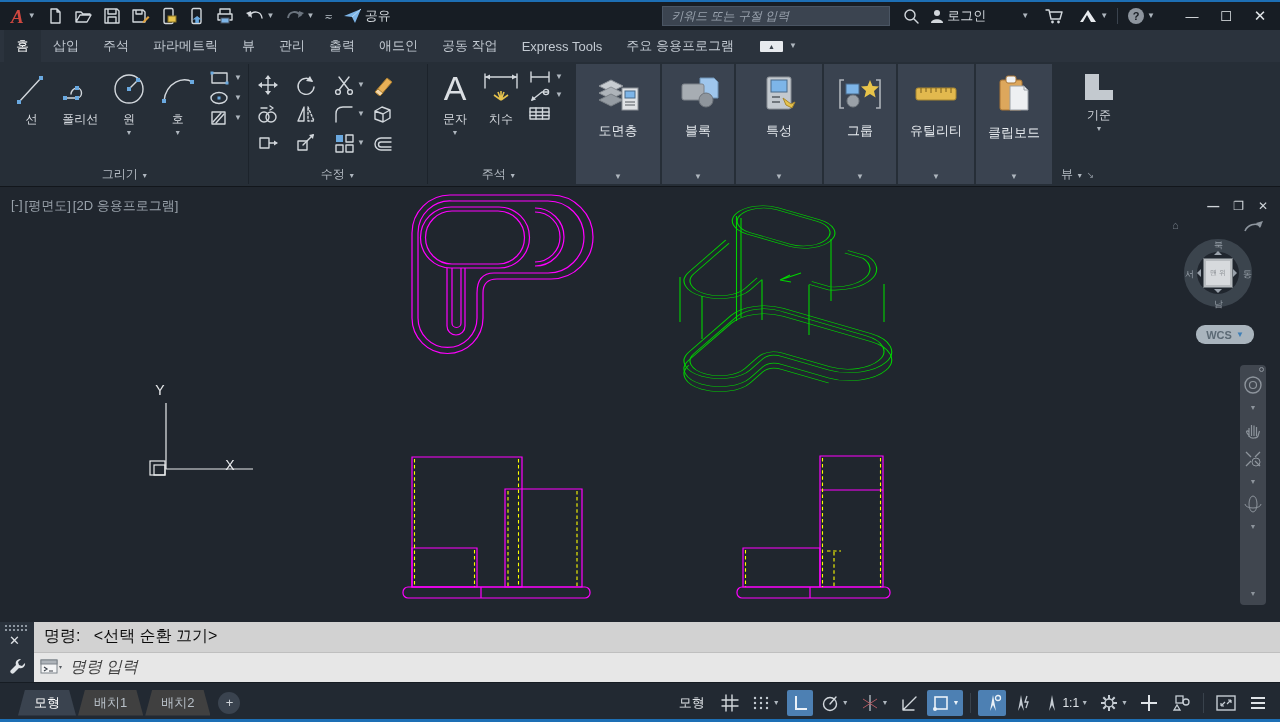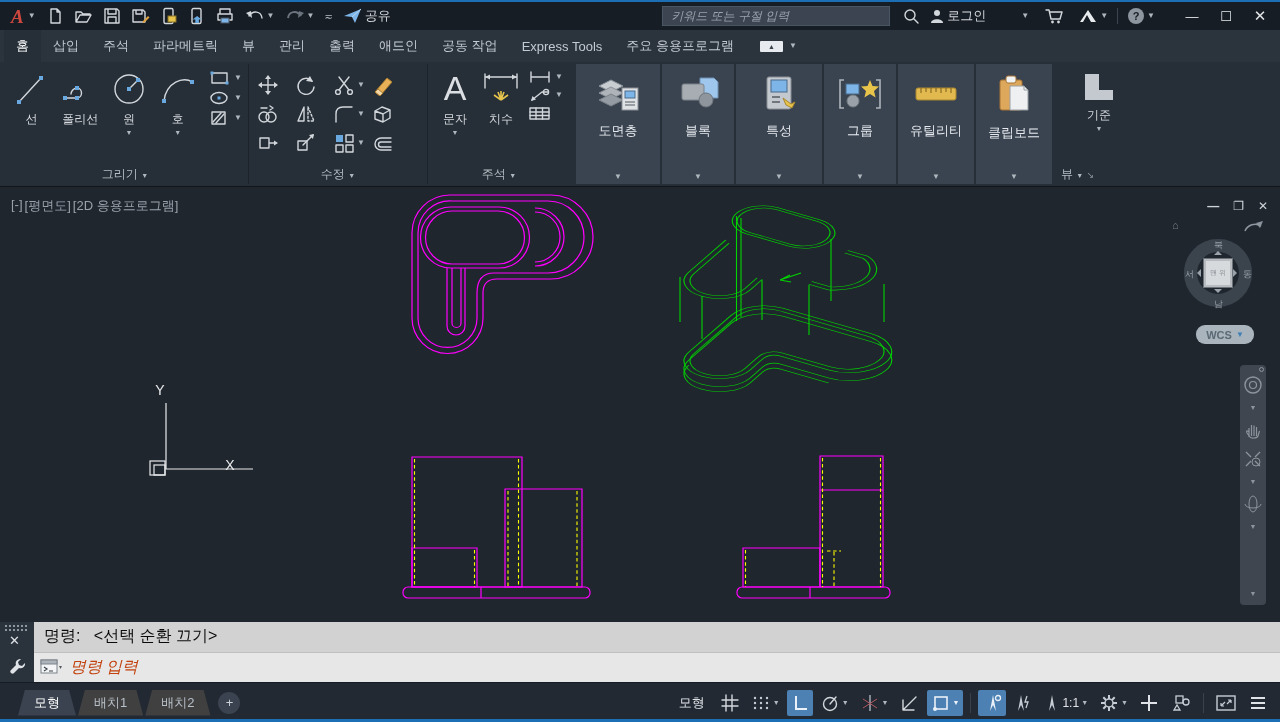--- a/index.html
+++ b/index.html
@@ -68,21 +68,21 @@
   .navdot{position:absolute;right:2px;top:2px;width:5px;height:5px;border:1px solid #8d949c;border-radius:50%}
   
   .cmd{height:60px;display:flex;background:#262e37}
   .cmd-side{width:34px;background:#2a323c;position:relative}
   .cmd-side .grip{position:absolute;top:3px;left:5px;width:24px;display:flex;flex-wrap:wrap;gap:2px}
   .cmd-side .grip i{width:2px;height:2px;background:#8e97a1;display:block}
   .cmd-side .x{position:absolute;top:11px;left:9px;color:#dfe3e7;font-size:13px;font-weight:bold}
   .cmd-rows{flex:1;display:flex;flex-direction:column}
   .cmd-hist{flex:1;background:#d2d2d2;color:#0a0a0a;font-size:16px;display:flex;align-items:center;padding-left:10px;white-space:pre}
   .cmd-input{flex:1;background:#e7e7e7;display:flex;align-items:center;padding-left:6px;gap:8px;border-top:1px solid #bfbfbf}
-  .cmd-input .ph{color:#c2410c;font-size:16px;font-style:italic;font-family:"Liberation Serif","DejaVu Serif",serif}
+  .cmd-input .ph{color:#404040;font-size:16px;font-style:italic;font-family:"Liberation Serif","DejaVu Serif",serif}
   
   .status{height:40px;background:#222932;display:flex;align-items:center;padding:0 8px;position:relative;border-top:1px solid #161c23}
   .status:after{content:"";position:absolute;left:0;right:0;bottom:0;height:3px;background:#1d6fb5}
   .ltabs{display:flex;align-items:center;gap:2px;margin-left:10px}
   .ltab{padding:4px 16px;color:#b7bfc7;background:#404040;clip-path:polygon(7px 0,calc(100% - 7px) 0,100% 100%,0 100%);font-size:13px}
   .ltab.active{background:#3a434f;color:#fff}
   .ltab-add{width:22px;height:22px;border-radius:50%;background:#3a434f;color:#cfd4d9;display:flex;align-items:center;justify-content:center;font-size:13px;margin-left:6px}
   .sright{margin-left:auto;display:flex;align-items:center;gap:3px}
   .schip{display:flex;align-items:center;gap:2px;padding:3px 4px;border-radius:2px;color:#c6cdd4}
   .schip.active{background:var(--accent)}

